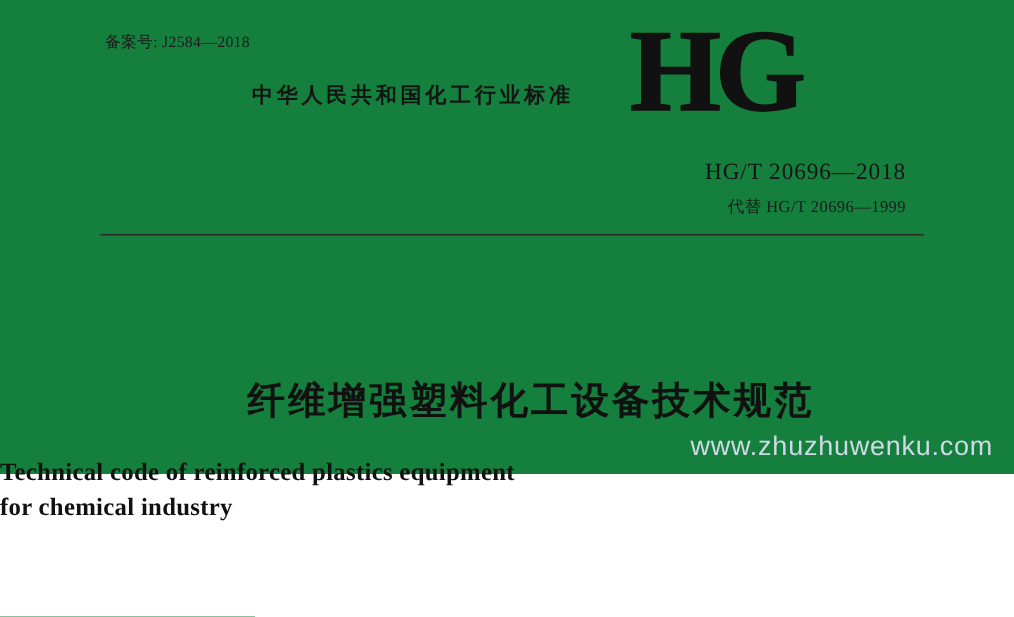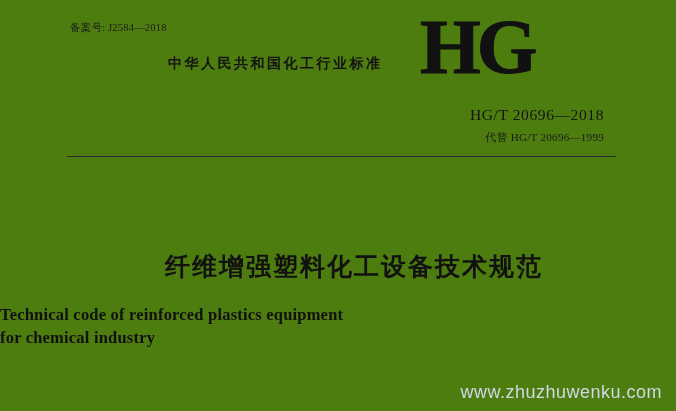--- a/index.html
+++ b/index.html
@@ -10,22 +10,22 @@
     width: 676px;
     height: 411px;
     background: #ffffff;
     font-family: "Liberation Serif", serif;
     overflow: hidden;
     position: relative;
   }
   .page {
     position: relative;
     width: 676px;
-    height: 411px;
-    background: #4d7c0f;
+    height: 316px;
+    background: #15803d;
   }
 
   
   .record-no {
     position: absolute;
     left: 70px;
     top: 21px;
     font-family: "Liberation Serif", serif;
     font-size: 10.5px;
     color: #1b1b1b;

